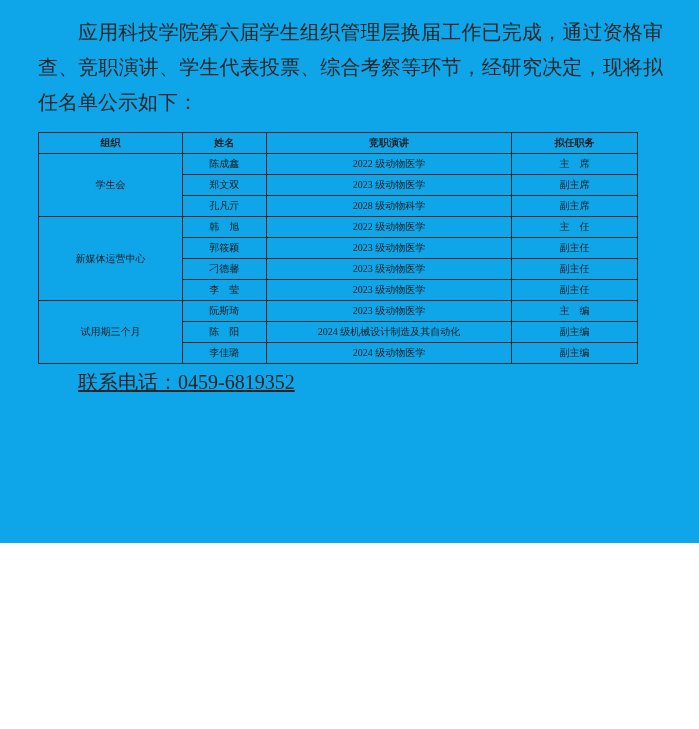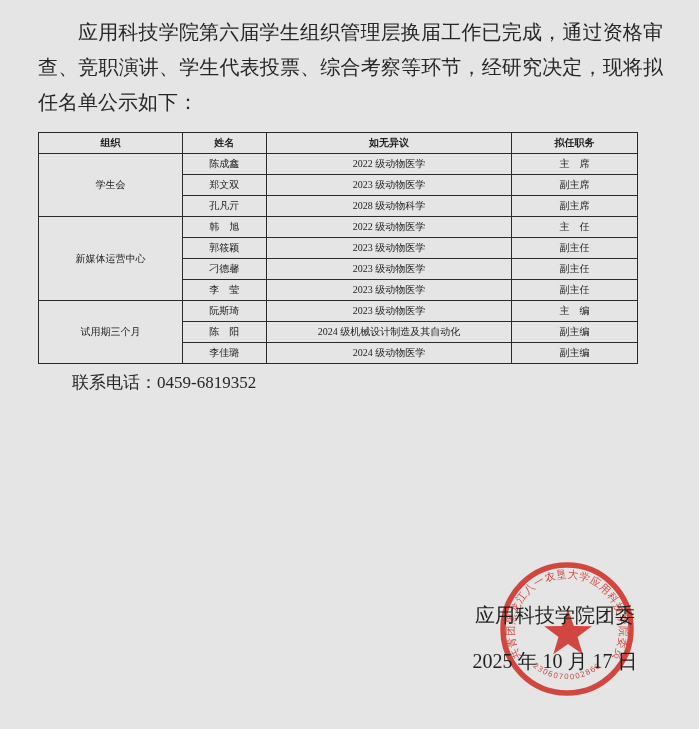--- a/index.html
+++ b/index.html
@@ -1,21 +1,21 @@
 <!DOCTYPE html>
 <html><head>
 <meta charset="utf-8">
 <style>
   * { margin: 0; padding: 0; box-sizing: border-box; }
   html, body { background: #ffffff; }
   .page {
     position: relative;
     width: 699px;
-    height: 729px;
-    background: #e5e5e5;
+    height: 543px;
+    background: #0ea5e9;
     font-family: "Liberation Serif", "DejaVu Serif", serif;
     color: #262626;
     overflow: hidden;
   }
   .content { padding: 15px 36px 0 38px; }
   .body-text {
     font-size: 20px;
     line-height: 35px;
     text-align: justify;
     text-indent: 2em;
@@ -35,23 +35,24 @@
     padding: 0 2px;
     text-align: center;
     vertical-align: middle;
     overflow: hidden;
     white-space: nowrap;
   }
   .roster th { font-weight: bold; }
   .supervision { margin-top: 42px; }
   .contact-line {
     margin-top: 2px;
-    font-size: 17px;
+    font-size: 20px;
     line-height: 33px;
     text-indent: 2em;
+    text-decoration: underline;
   }
   .signature {
     position: absolute;
     left: 445px;
     top: 592px;
     width: 220px;
     text-align: center;
     font-size: 20px;
     line-height: 46px;
     color: #1f1f1f;
@@ -80,21 +81,21 @@
       <colgroup>
         <col style="width:24%">
           <col style="width:14%">
           <col style="width:41%">
           <col style="width:21%">
       </colgroup>
       <thead>
         <tr>
           <th>组织</th>
           <th>姓名</th>
-          <th>如无异议</th>
+          <th>竞职演讲</th>
           <th>拟任职务</th>
         </tr>
       </thead>
       <tbody>
         <tr>
           <td rowspan="3">学生会</td>
           <td>陈成鑫</td>
           <td>2022 级动物医学</td>
           <td>主　席</td>
         </tr>

